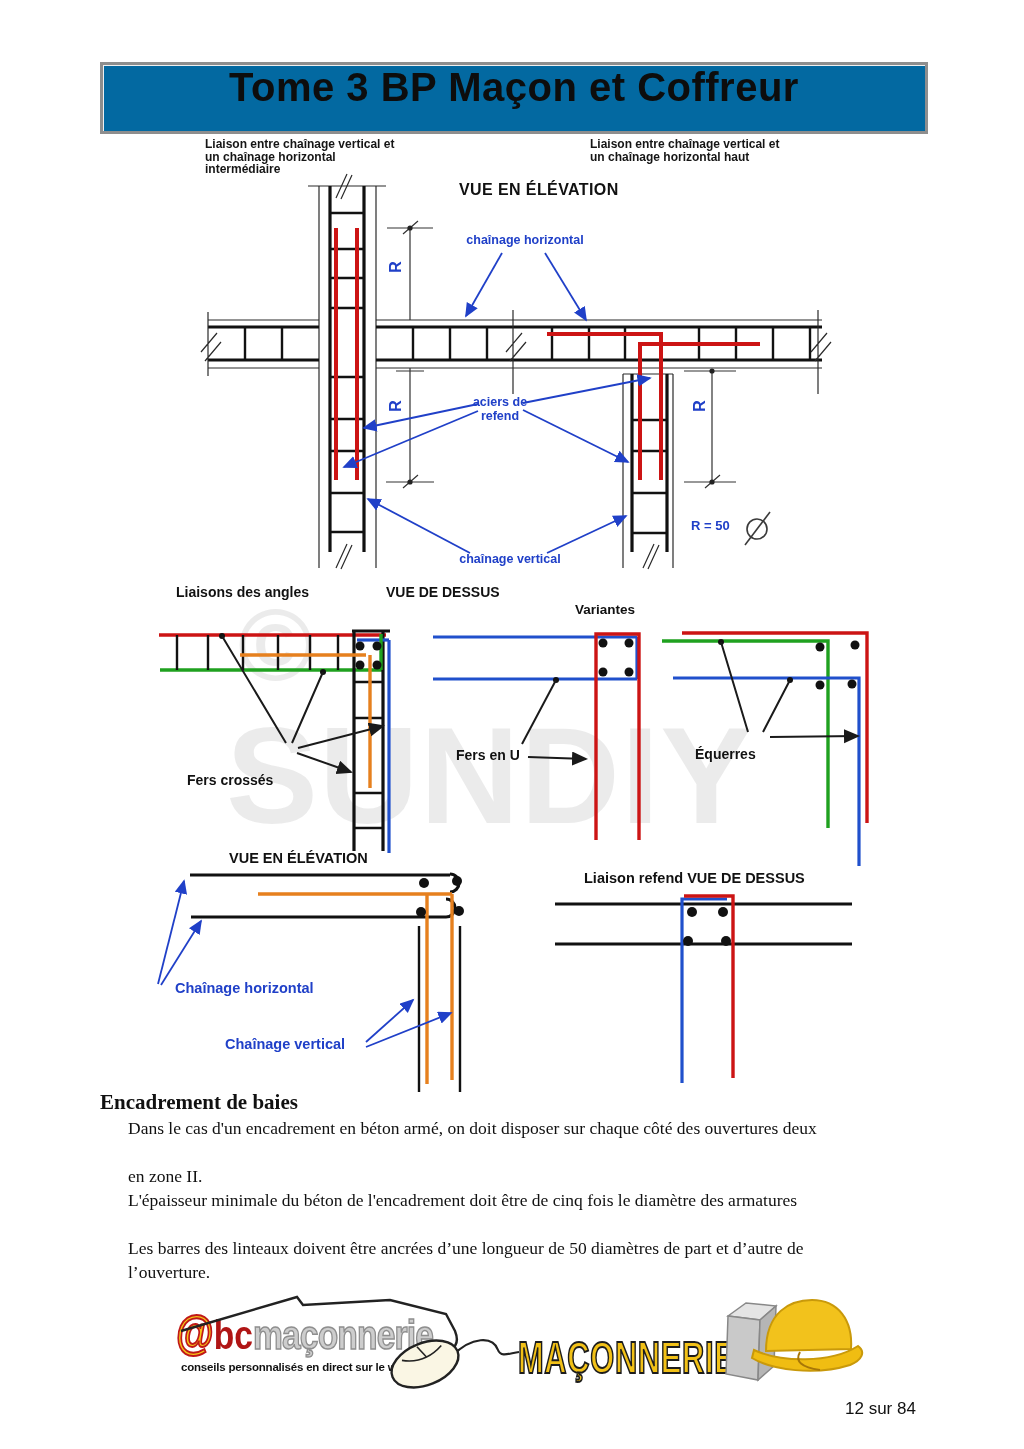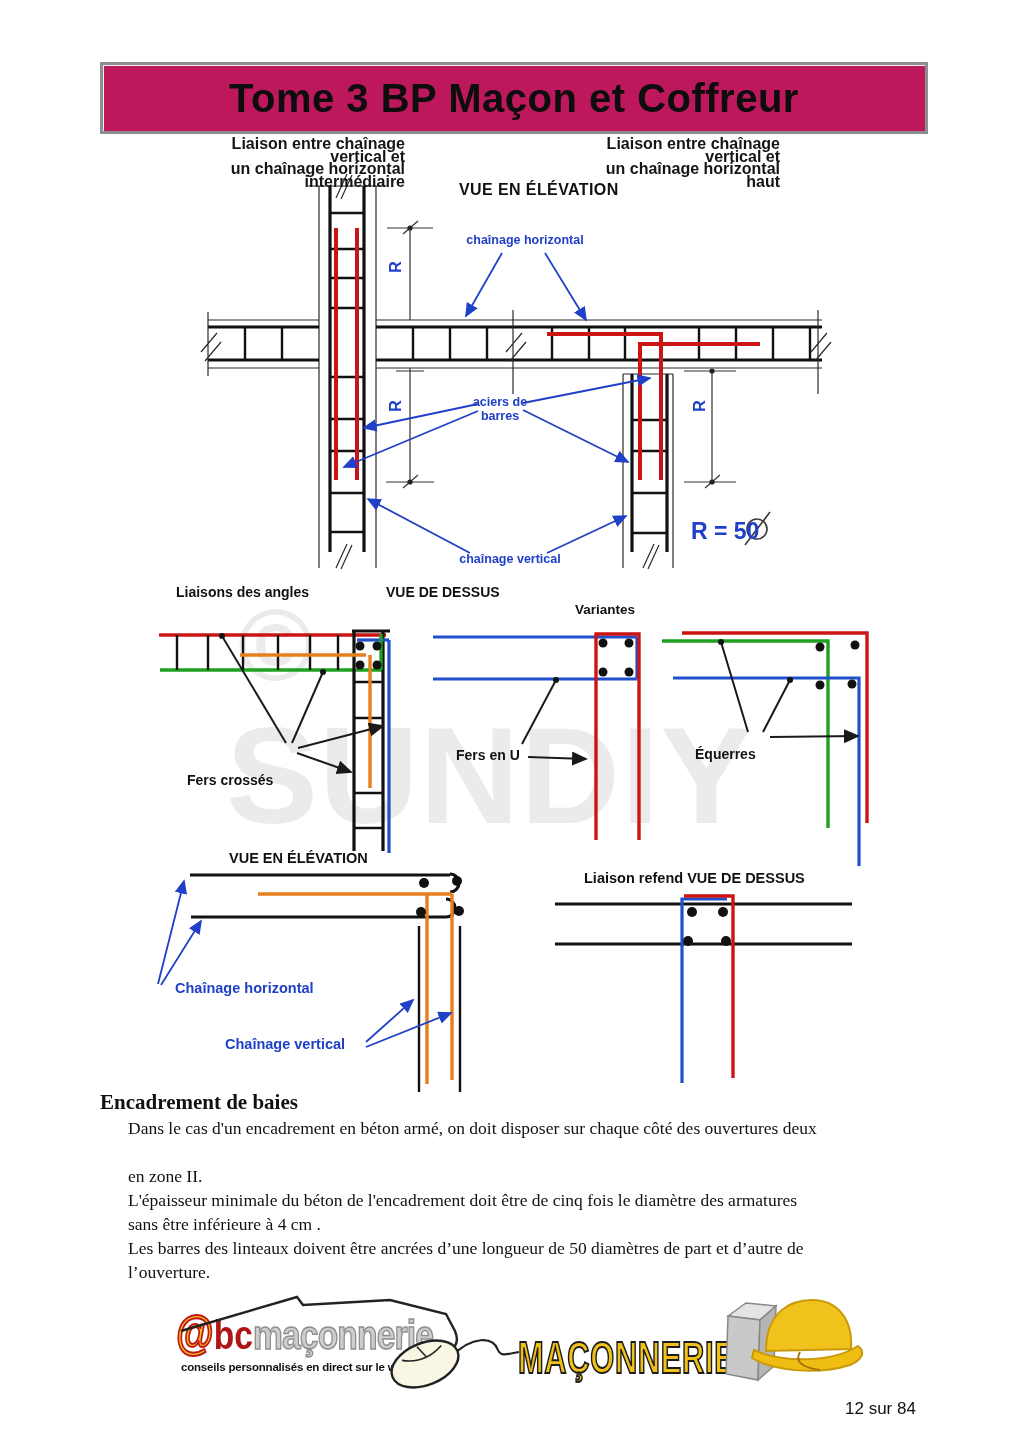--- a/index.html
+++ b/index.html
@@ -3,25 +3,25 @@
 <meta charset="utf-8">
 <style>
   html,body{margin:0;padding:0;background:#888;}
   .page{position:relative;width:1024px;height:1449px;background:#ffffff;overflow:hidden;
         font-family:"Liberation Sans",sans-serif;color:#111;}
   .abs{position:absolute;}
   .b{font-weight:bold;}
   .blue{color:#2040c8;}
   .ctr{text-align:center;}
   
-  .banner{left:100px;top:62px;width:822px;height:66px;background:#be185d;
+  .banner{left:100px;top:62px;width:822px;height:66px;background:#0369a1;
           border:3px solid #8e8e8e;box-shadow:inset 1px 1px 0 #efefef;
-          display:flex;align-items:center;justify-content:center;}
+          display:flex;justify-content:center;}
   .banner .t{font-size:40px;font-weight:bold;color:#0d0d0d;letter-spacing:0.5px;}
-  .caption{font-size:16px;font-weight:bold;line-height:12.5px;text-align:right;color:#151515;}
+  .caption{font-size:12px;font-weight:bold;line-height:12.5px;text-align:left;color:#151515;}
   
   .h1lbl{font-size:16px;letter-spacing:0.4px;}
   .h2lbl{font-size:14px;}
   .bluelbl{font-size:12.5px;line-height:14px;}
   .bluelbl2{font-size:14.5px;}
   .vlabel{width:30px;height:20px;text-align:center;transform:rotate(-90deg);
           font-size:16px;font-weight:bold;color:#2040c8;line-height:20px;}
   
   .wm{color:rgba(20,20,20,0.085);font-weight:bold;z-index:0;line-height:1;}
   .wm-c{left:238px;top:594px;font-size:102px;}
@@ -227,42 +227,41 @@
     </g>
   </svg>
 
   <div class="abs lbl b h1lbl" style="left:459px;top:181px;">VUE EN ÉLÉVATION</div>
   <div class="abs lbl b blue bluelbl ctr" style="left:450px;top:233px;width:150px;">chaînage horizontal</div>
   <div class="abs lbl vlabel" style="left:381px;top:257px;">R</div>
   <div class="abs lbl vlabel" style="left:381px;top:396px;">R</div>
   <div class="abs lbl vlabel" style="left:685px;top:396px;">R</div>
   <div class="abs lbl b blue bluelbl ctr" style="left:450px;top:395px;width:100px;">
     <div>aciers de</div>
-    <div>barres</div>
+    <div>refend</div>
   </div>
   <div class="abs lbl b blue bluelbl ctr" style="left:430px;top:552px;width:160px;">chaînage vertical</div>
-  <div class="abs lbl b blue" style="left:691px;top:518px;font-size:23px;">R = 50</div>
+  <div class="abs lbl b blue" style="left:691px;top:518px;font-size:13px;">R = 50</div>
 
   <div class="abs lbl b h2lbl" style="left:176px;top:584px;">Liaisons des angles</div>
   <div class="abs lbl b h2lbl" style="left:386px;top:584px;">VUE DE DESSUS</div>
   <div class="abs lbl b" style="left:575px;top:602px;font-size:13.5px;">Variantes</div>
   <div class="abs lbl b h2lbl" style="left:187px;top:746px;margin-top:26px;">Fers crossés</div>
   <div class="abs lbl b h2lbl" style="left:456px;top:747px;">Fers en U</div>
   <div class="abs lbl b h2lbl" style="left:695px;top:746px;">Équerres</div>
 
   <div class="abs lbl b" style="left:229px;top:850px;font-size:14.5px;">VUE EN ÉLÉVATION</div>
   <div class="abs lbl b" style="left:584px;top:870px;font-size:14.5px;">Liaison refend VUE DE DESSUS</div>
   <div class="abs lbl b blue bluelbl2" style="left:175px;top:980px;">Chaînage horizontal</div>
   <div class="abs lbl b blue bluelbl2" style="left:225px;top:1036px;">Chaînage vertical</div>
 
   <div class="abs lbl bodyhead">Encadrement de baies</div>
   <div class="abs lbl bodyline" style="top:1116px;">Dans le cas d'un encadrement en béton armé, on doit disposer sur chaque côté des ouvertures deux</div>
   <div class="abs lbl bodyline" style="top:1188px;">L'épaisseur minimale du béton de l'encadrement doit être de cinq fois le diamètre des armatures</div>
   <div class="abs lbl bodyline" style="top:1164px;">en zone II.</div>
-  <div class="abs lbl bodyline" style="top:1212px;">sans être inférieure à 4 cm .</div>
   <div class="abs lbl bodyline" style="top:1236px;">Les barres des linteaux doivent être ancrées d’une longueur de 50 diamètres de part et d’autre de</div>
   <div class="abs lbl bodyline" style="top:1260px;">l’ouverture.</div>
 
   <div class="abs logoline">
     <span class="logo-at">@</span><span class="logo-bc">bc</span><span class="logo-name">maçonnerie</span>
   </div>
   <div class="abs tagline">conseils personnalisés en direct sur le web</div>
   <div class="abs brand">MAÇONNERIE</div>
   <div class="abs pagenum">12 sur 84</div>
 

